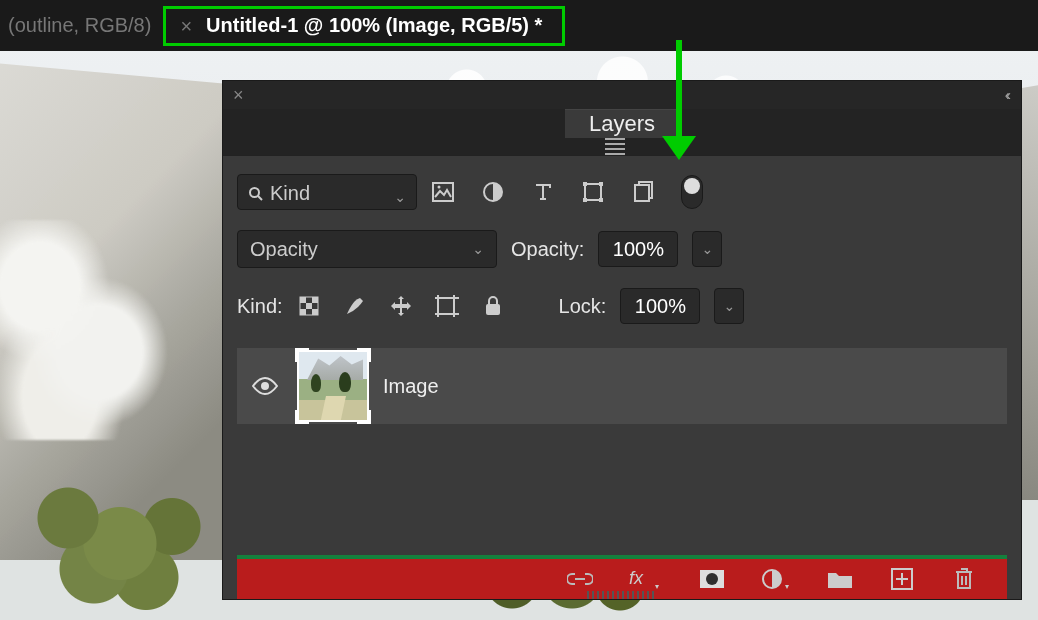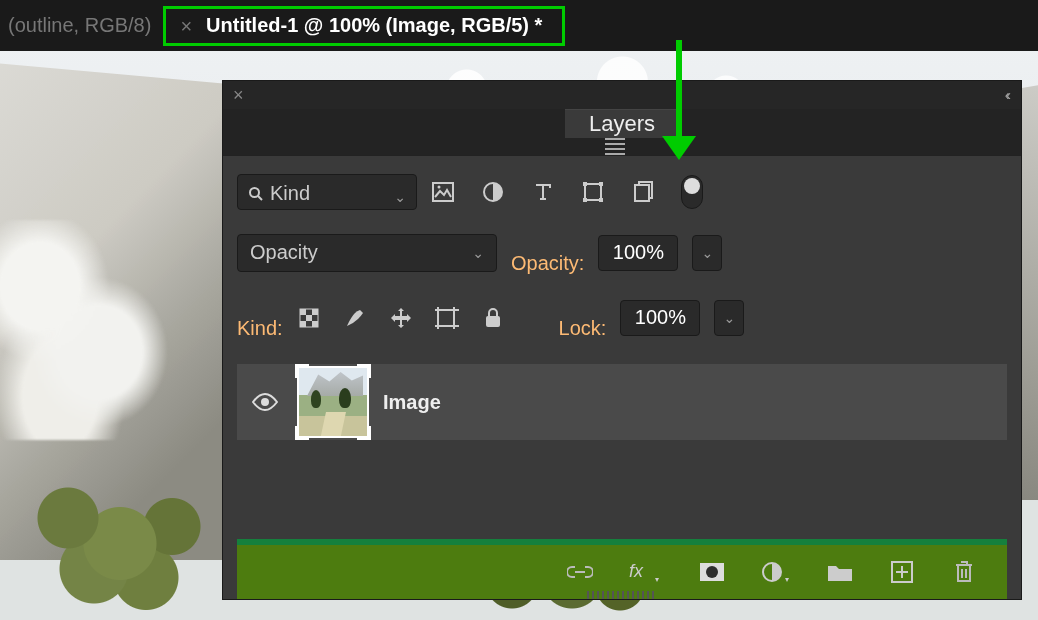--- a/index.html
+++ b/index.html
@@ -69,21 +69,21 @@
   .kind-select { display:flex; align-items:flex-end; gap:6px; background:#2a2a2a; border:1px solid #1a1a1a; border-radius:4px; padding:4px 10px; width:180px; height:36px; justify-content:space-between;}
   .kind-left { display:flex; align-items:center; gap:6px;}
   .chev { font-size:14px; color:#999; }
 
   .filters { display:flex; align-items:center; gap:26px; }
   .ficon { color:#ddd; display:flex; align-items:center; justify-content:center; width:24px; height:24px; }
   .toggle { width:22px; height:34px; border-radius:11px; background:#2a2a2a; border:1px solid #1a1a1a; position:relative; }
   .toggle-knob { position:absolute; top:2px; left:2px; width:16px; height:16px; border-radius:50%; background:#ddd; }
 
   .blend-select { background:#2a2a2a; border:1px solid #1a1a1a; border-radius:4px; padding:4px 12px; width:260px; height:38px; display:flex; align-items:center; justify-content:space-between;}
-  .label-soft { color:#fdba74; font-size:20px;margin-top:22px; }
+  .label-soft { color:#e5e5e5; font-size:20px; }
   .pct-input { background:#2a2a2a; border:1px solid #1a1a1a; border-radius:4px; width:80px; height:36px; display:flex; align-items:center; justify-content:center; color:#fff; font-size:20px;}
   .chev-box { background:#2a2a2a; border:1px solid #1a1a1a; border-radius:4px; width:30px; height:36px; display:flex; align-items:center; justify-content:center;}
 
   .lock-icons { display:flex; align-items:center; gap:22px; }
 
   .layer-row { background:#4a4a4a; margin-top:4px; height:76px; display:flex; align-items:center; padding-left:0;}
   .eye-col { width:56px; display:flex; justify-content:center; }
   .thumb-wrap { width:72px; height:72px; border:2px solid #fff; position:relative; display:flex; align-items:center; justify-content:center; margin-left:4px;}
   .thumb-wrap::before,.thumb-wrap::after { content:""; position:absolute; background:#fff;}
   .thumb-corners div { position:absolute; width:14px; height:14px; }
@@ -93,23 +93,23 @@
   .tc-br{bottom:-4px;right:-4px;border-bottom:4px solid #fff;border-right:4px solid #fff;}
   .thumb { width:100%; height:100%; background:
     linear-gradient(#dfe8ef 0 40%, #9bb083 40% 70%, #c8c49b 70% 100%);
     position:relative; overflow:hidden;}
   .thumb .tmtn { position:absolute; top:4px; left:8px; width:56px; height:24px;
     background:linear-gradient(#bfc4c9,#a6aba7);
     clip-path: polygon(0 100%,20% 10%,40% 40%,60% 0,80% 35%,100% 15%,100% 100%); }
   .thumb .ttree { position:absolute; top:22px; left:12px; width:10px; height:18px; background:#2f4420; border-radius:50% 50% 40% 40%; }
   .thumb .ttree2 { position:absolute; top:20px; left:40px; width:12px; height:20px; background:#2a3d1d; border-radius:50% 50% 40% 40%; }
   .thumb .tpath { position:absolute; top:44px; left:24px; width:20px; height:28px; background:#ded7b0; transform:skewX(-12deg); }
-  .layer-name { color:#eee; font-size:20px; margin-left:14px;font-weight:bold;}
-
-  .footer { margin-top:auto; height:60px; border-top:6px solid #15803d; display:flex; align-items:center; justify-content:flex-end; gap:36px; padding-right:30px; background:#4d7c0f;}
+  .layer-name { color:#eee; font-size:20px; margin-left:14px;}
+
+  .footer { margin-top:auto; height:44px; border-top:4px solid #15803d; display:flex; align-items:center; justify-content:flex-end; gap:36px; padding-right:30px; background:#b91c1c;}
   .footer .ficon { color:#ccc; width:26px; height:26px; }
   .drag-handle { position:absolute; bottom:0; left:50%; transform:translateX(-50%); width:70px; height:8px;
     background: repeating-linear-gradient(90deg,#555 0 2px, transparent 2px 5px); }
 
   svg { display:block; }
 </style>
 </head>
 <body>
 
 <div class="tabbar">

